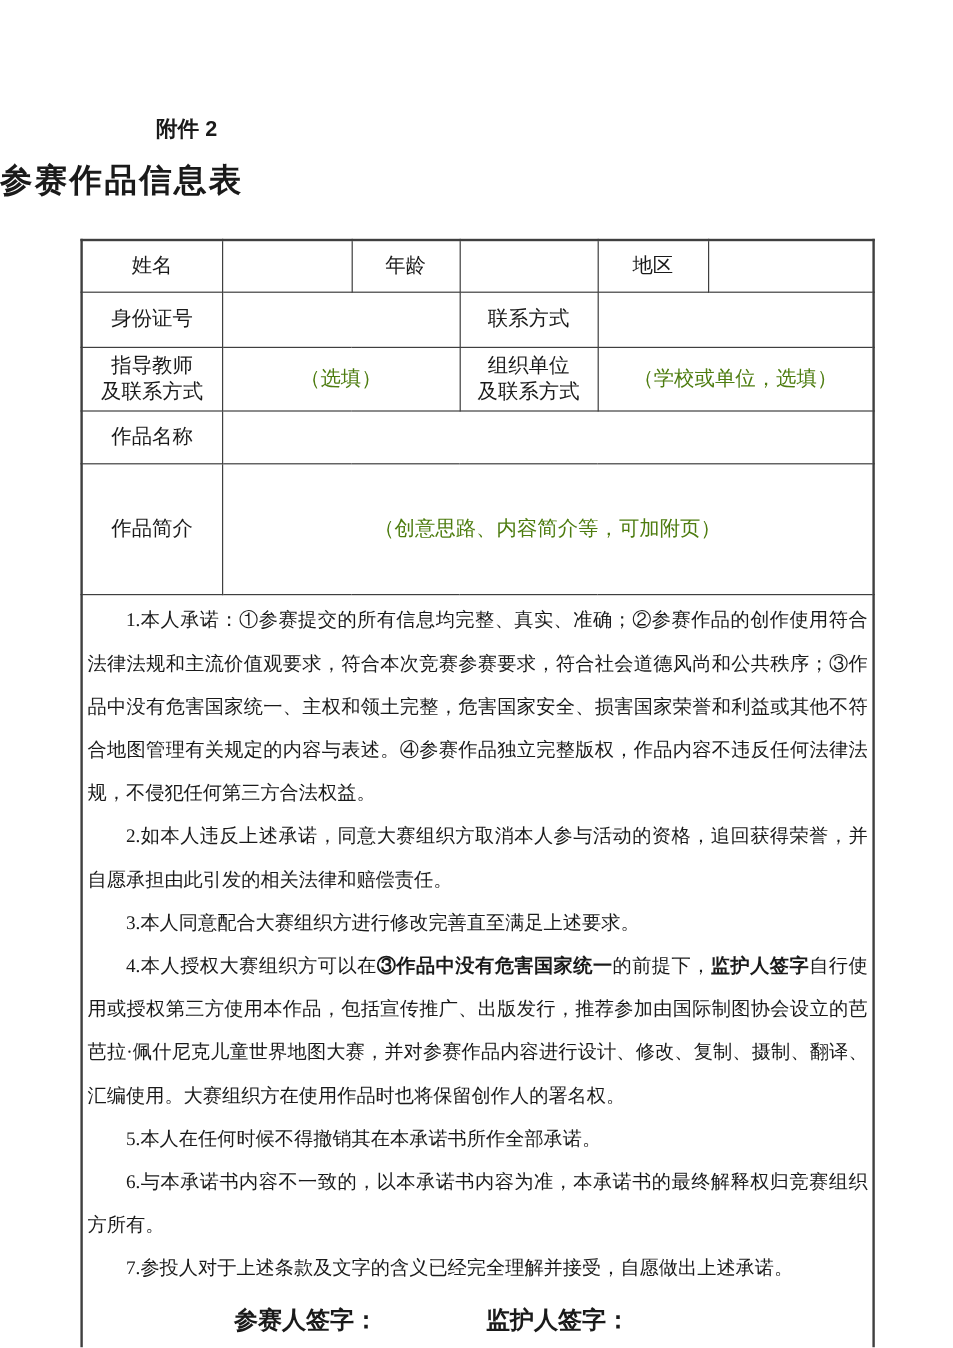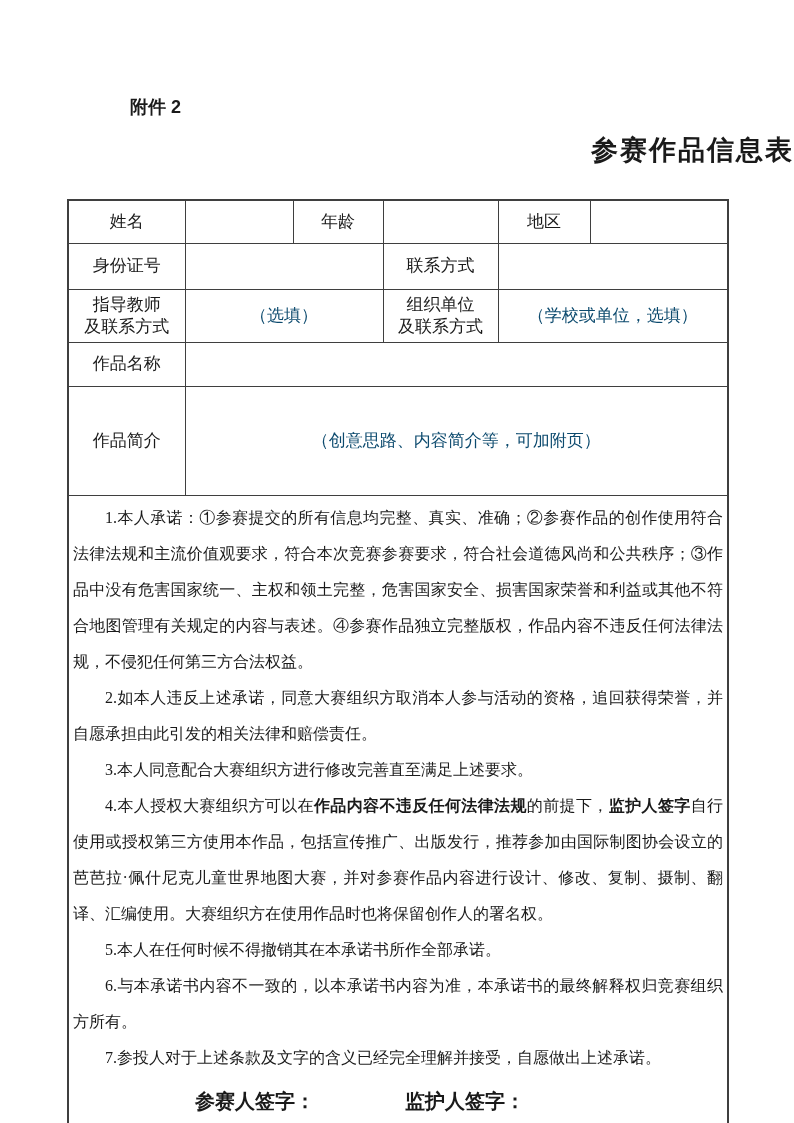--- a/index.html
+++ b/index.html
@@ -7,35 +7,35 @@
     position:relative; width:794px; height:1123px; background:#ffffff;
     font-family:"Liberation Serif","DejaVu Serif",serif; color:#1a1a1a;
     overflow:hidden;
   }
   .attachment-label {
     position:absolute; left:106px; top:95px;
     font-family:"Liberation Sans","DejaVu Sans",sans-serif;
     font-weight:bold; font-size:18px;margin-left:24px;
   }
   .doc-title {
-    position:absolute; left:0; right:0; top:132px; text-align:right;
+    position:absolute; left:0; right:0; top:132px; text-align:left;
     font-family:"Liberation Sans","DejaVu Sans",sans-serif;
     font-weight:bold; font-size:27px; letter-spacing:2px;
   }
   table.form {
     position:absolute; left:67px; top:199px; width:661px;
     border-collapse:collapse; table-layout:fixed;
     border:2px solid #3f3f3f;
   }
   table.form td {
     border:1px solid #3f3f3f; padding:4px;
     text-align:center; vertical-align:middle;
     font-size:17px; line-height:22px;
   }
-  td.ph { color:#0c4a6e; font-size:15px; }
+  td.ph { color:#4d7c0f; font-size:15px; }
   td.commit {
     text-align:left; vertical-align:top;
     padding:42px 26px 0 26px;
   }
   .commit p {
     margin:0; text-indent:2em; font-size:16px; line-height:36px;
     text-align:justify;
   }
   .commit .bold { font-weight:bold; }
   .sig-block { margin-top:13px; font-weight:bold; font-size:20px; line-height:25px; }
@@ -101,21 +101,21 @@
     <tr style="height:109px">
       <td>作品简介</td>
       <td colspan="5" class="ph">（创意思路、内容简介等，可加附页）</td>
     </tr>
 
     <tr style="height:471px">
       <td colspan="6" class="commit">
         <p>1.本人承诺：①参赛提交的所有信息均完整、真实、准确；②参赛作品的创作使用符合法律法规和主流价值观要求，符合本次竞赛参赛要求，符合社会道德风尚和公共秩序；③作品中没有危害国家统一、主权和领土完整，危害国家安全、损害国家荣誉和利益或其他不符合地图管理有关规定的内容与表述。④参赛作品独立完整版权，作品内容不违反任何法律法规，不侵犯任何第三方合法权益。</p>
         <p>2.如本人违反上述承诺，同意大赛组织方取消本人参与活动的资格，追回获得荣誉，并自愿承担由此引发的相关法律和赔偿责任。</p>
         <p>3.本人同意配合大赛组织方进行修改完善直至满足上述要求。</p>
-        <p><span>4.本人授权大赛组织方可以在</span><span class="bold">作品内容不违反任何法律法规</span><span>的前提下，</span><span class="bold">监护人签字</span><span>自行使用或授权第三方使用本作品，包括宣传推广、出版发行，推荐参加由国际制图协会设立的芭芭拉·佩什尼克儿童世界地图大赛，并对参赛作品内容进行设计、修改、复制、摄制、翻译、汇编使用。大赛组织方在使用作品时也将保留创作人的署名权。</span></p>
+        <p><span>4.本人授权大赛组织方可以在</span><span class="bold">③作品中没有危害国家统一</span><span>的前提下，</span><span class="bold">监护人签字</span><span>自行使用或授权第三方使用本作品，包括宣传推广、出版发行，推荐参加由国际制图协会设立的芭芭拉·佩什尼克儿童世界地图大赛，并对参赛作品内容进行设计、修改、复制、摄制、翻译、汇编使用。大赛组织方在使用作品时也将保留创作人的署名权。</span></p>
         <p>5.本人在任何时候不得撤销其在本承诺书所作全部承诺。</p>
         <p>6.与本承诺书内容不一致的，以本承诺书内容为准，本承诺书的最终解释权归竞赛组织方所有。</p>
         <p>7.参投人对于上述条款及文字的含义已经完全理解并接受，自愿做出上述承诺。</p>
 
         <div class="sig-block">
           <div class="sig-row1">
             <span class="sig-participant">参赛人签字：</span>
             <span class="sig-guardian">监护人签字：</span>
           </div>
           <div class="sig-date">日　　期：</div>

